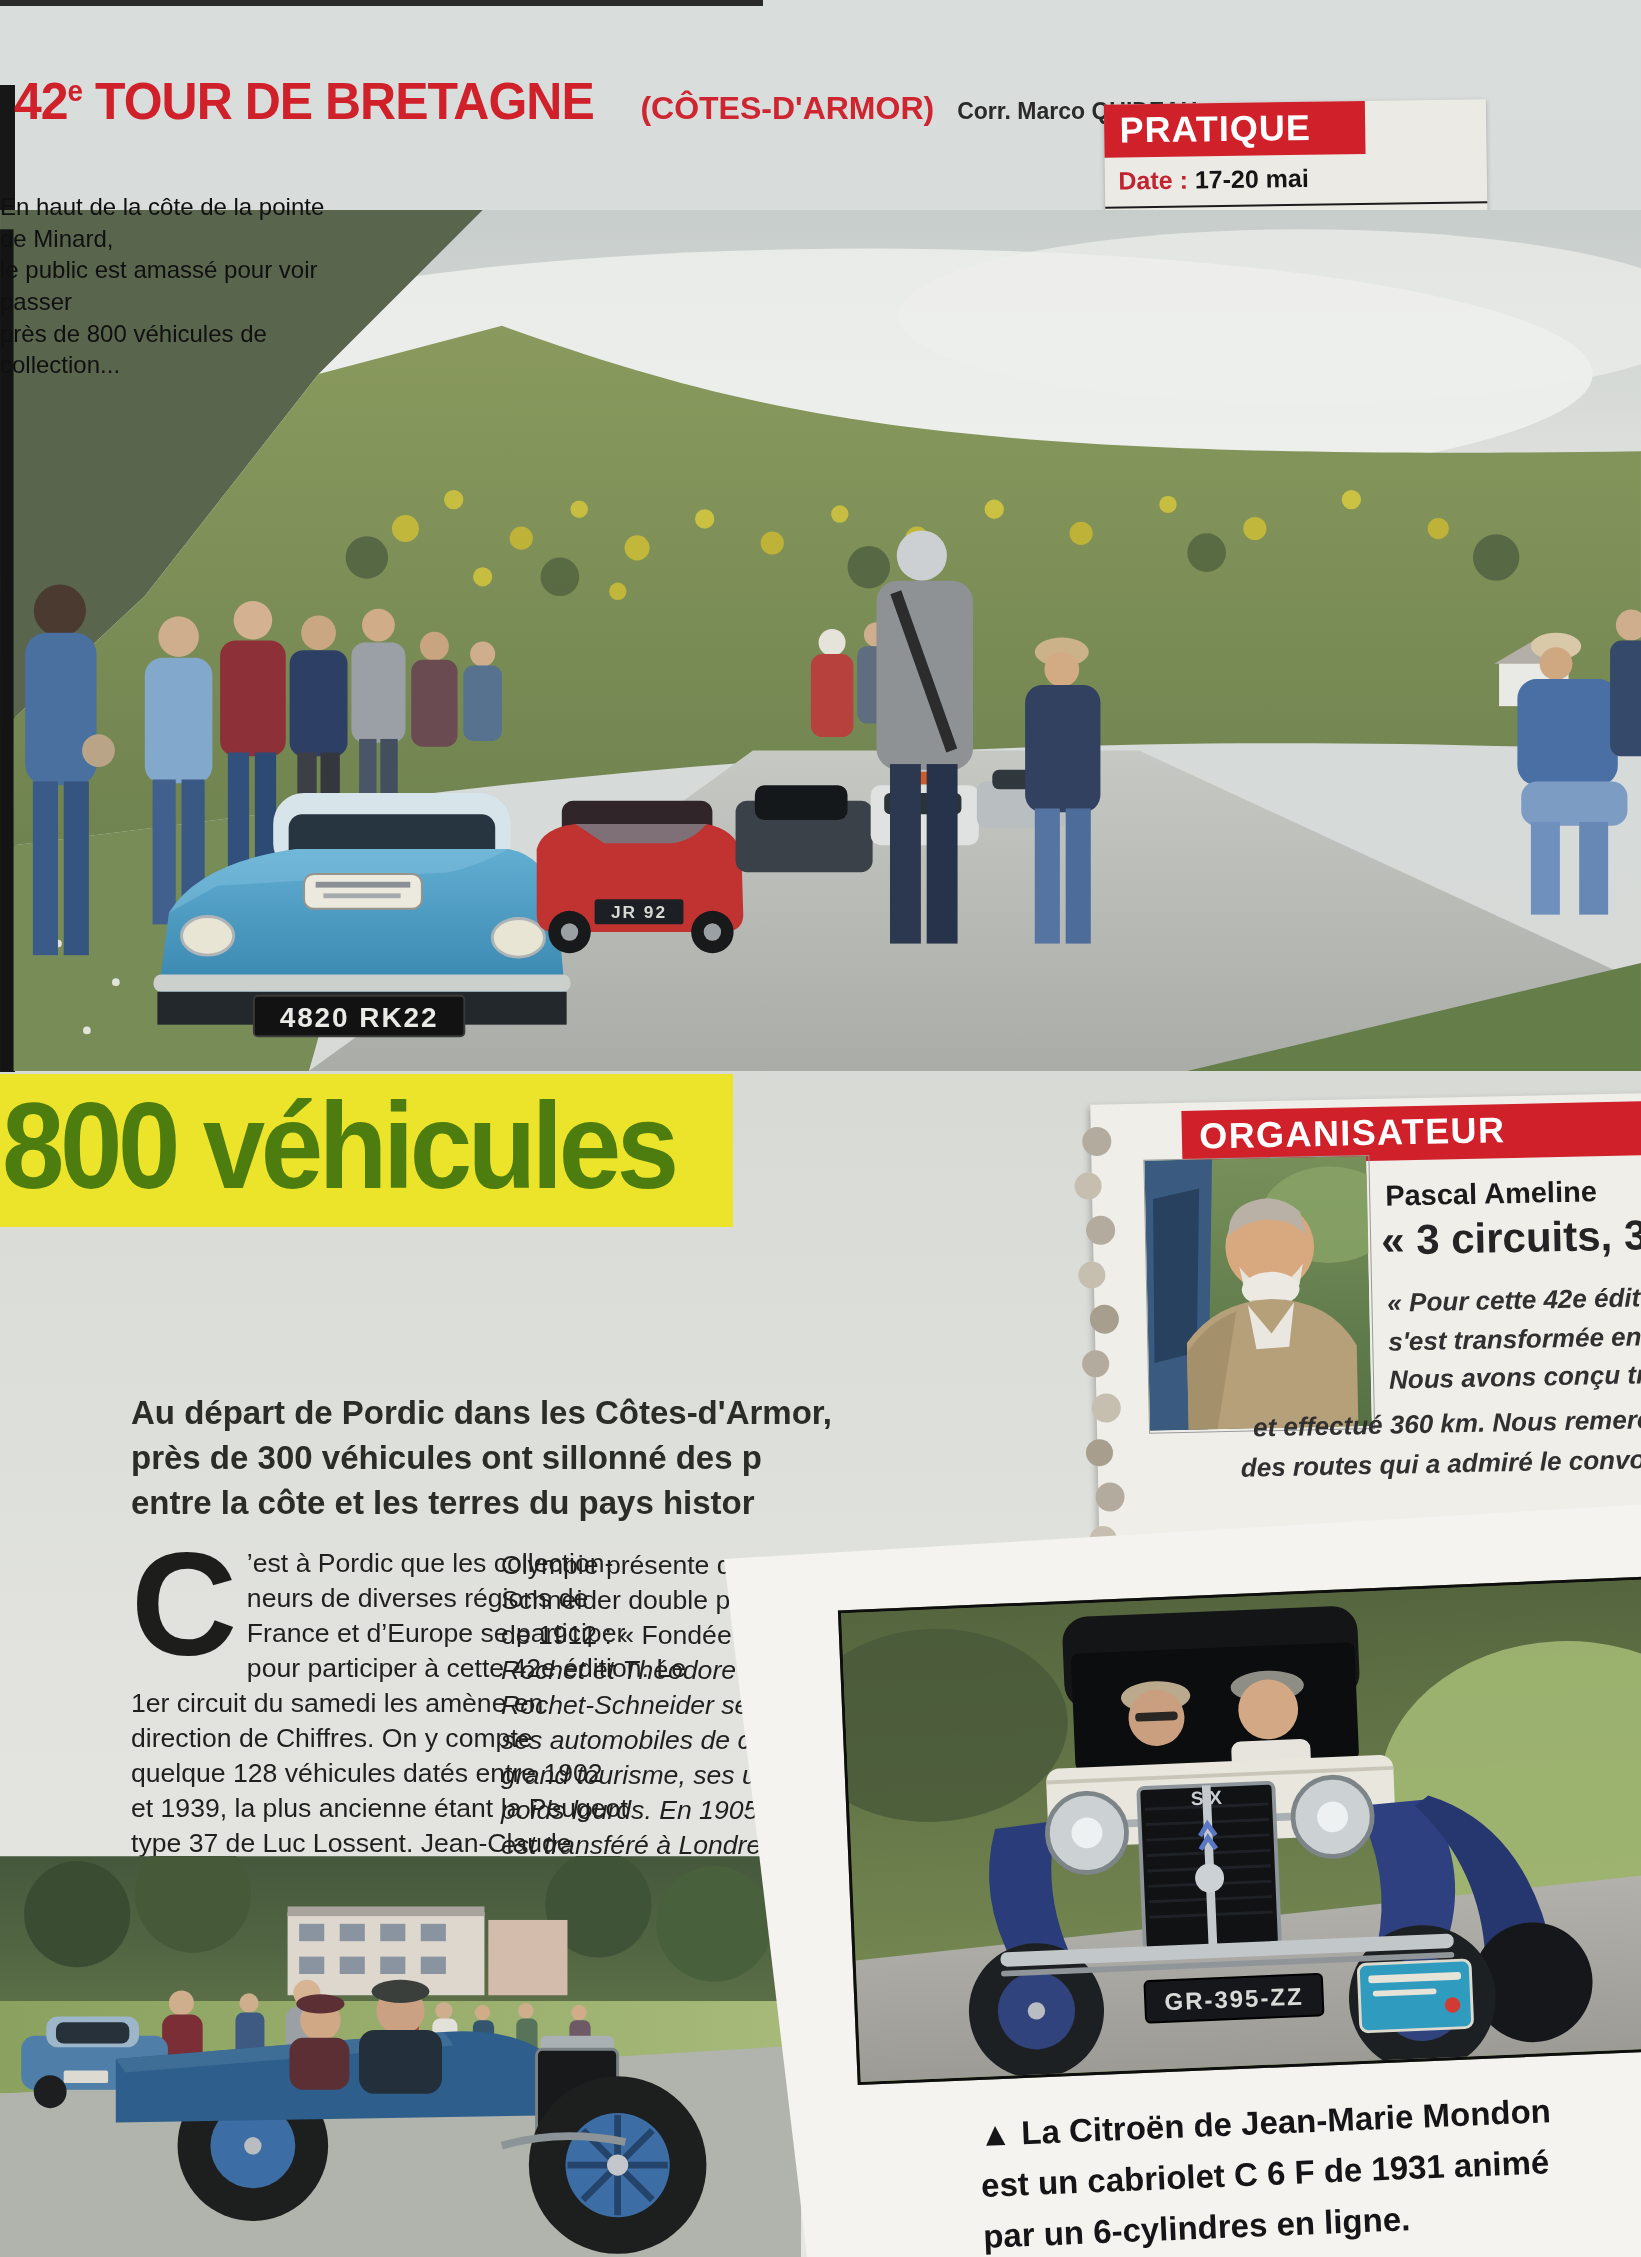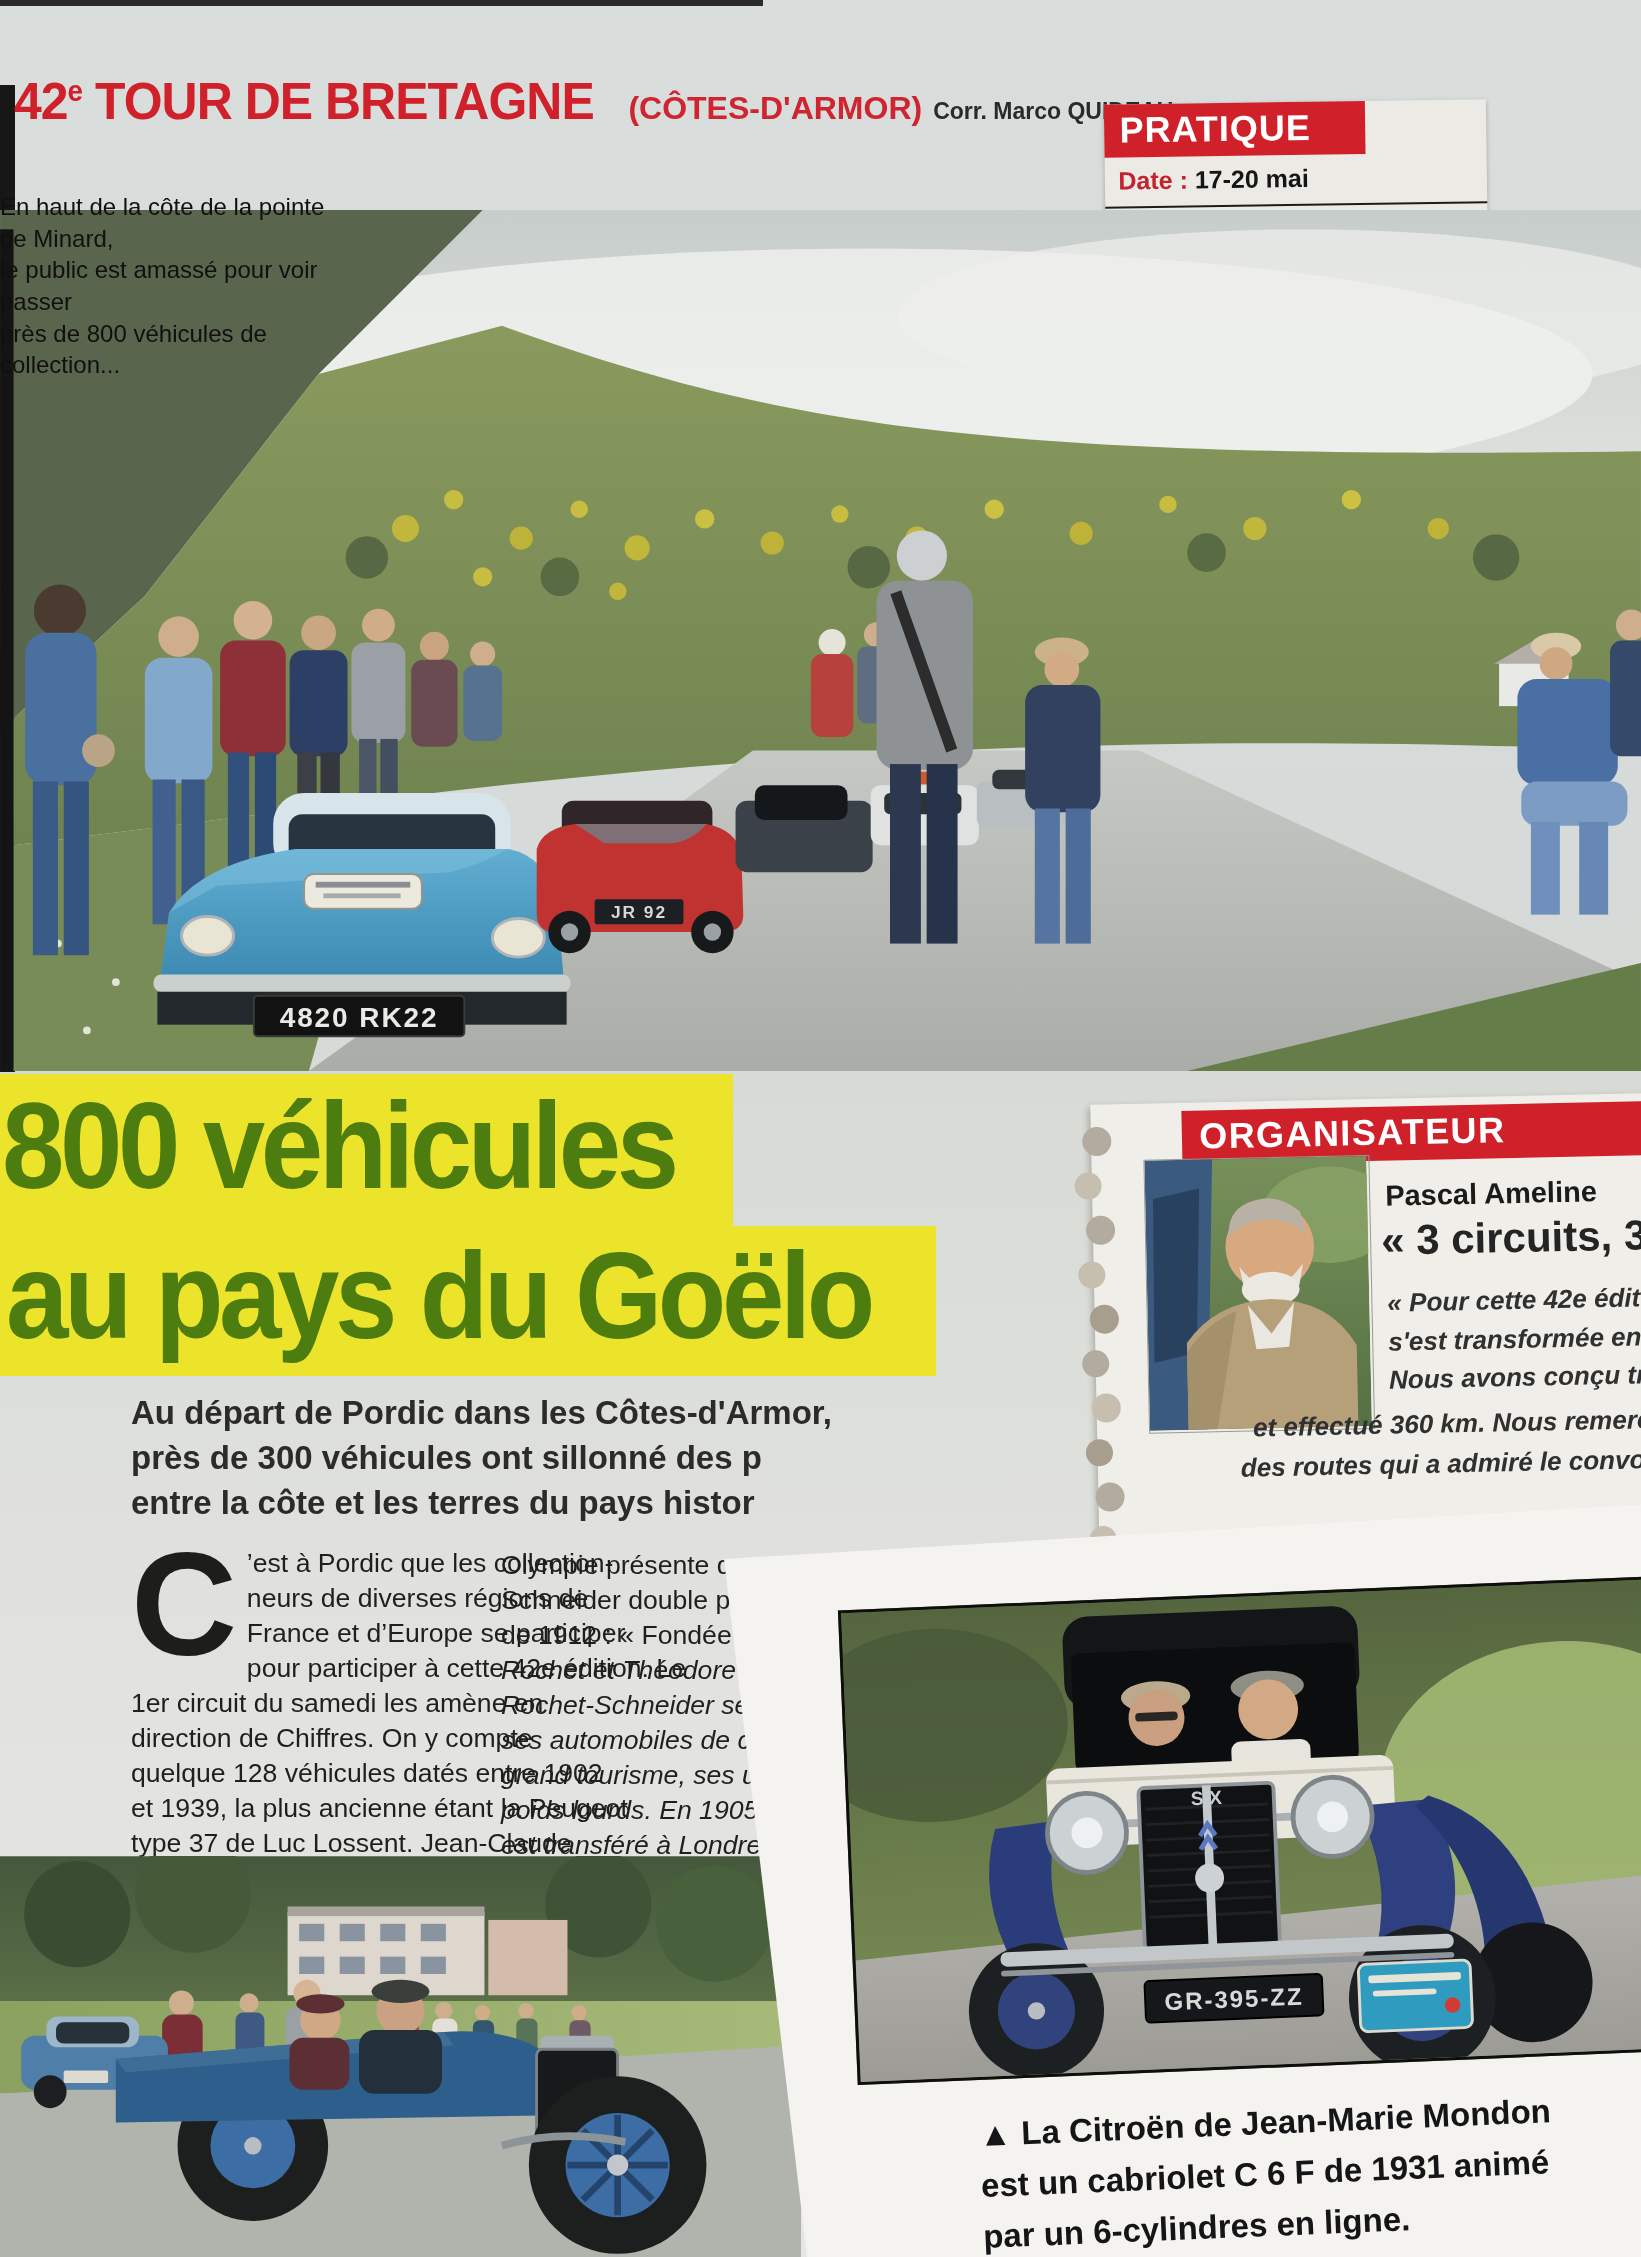--- a/index.html
+++ b/index.html
@@ -6,21 +6,21 @@
   #page{position:relative;width:1641px;height:2257px;overflow:hidden;
         background:linear-gradient(180deg,#d9dddc 0%,#d6dad8 38%,#d8dad6 48%,#dcded9 60%,#e2e3df 75%,#e6e7e3 100%);
         font-family:"Liberation Sans",sans-serif;}
   .abs{position:absolute;}
 
   
   .edge-left{left:0;top:85px;width:14.5px;height:987px;background:#171717;}
   .edge-top{left:0;top:0;width:763px;height:5.8px;background:#2a2a2a;}
 
   
-  .header{left:13.5px;top:71px;display:flex;align-items:baseline;gap:11px;white-space:nowrap;}
+  .header{left:13.5px;top:71px;display:flex;align-items:baseline;gap:23px;white-space:nowrap;}
   .hdr-main{font-size:52px;font-weight:bold;color:#d0202a;letter-spacing:-1px;transform:scaleX(.96);transform-origin:left;}
   .hdr-main sup{font-size:29px;}
   .hdr-region{font-size:32px;font-weight:bold;color:#cf2530;}
   .hdr-corr{font-size:23px;font-weight:bold;color:#2a2a2a;}
 
   
   .pratique{left:1106px;top:102px;width:382px;background:#eceae4;transform:rotate(-.8deg);
             box-shadow:0 1.9px 5.8px rgba(0,0,0,.25);}
   .pratique .banner{width:230px;background:#d0202a;color:#fff;font-size:36px;font-weight:bold;
                     padding:4.8px 15.4px 5.8px;letter-spacing:1px;}
@@ -266,23 +266,20 @@
   </div>
 
   <div class="abs photo-cap">
     <div>En haut de la côte de la pointe de Minard,</div>
     <div>le public est amassé pour voir passer</div>
     <div>près de 800 véhicules de collection...</div>
   </div>
 
   <div class="abs hl hl1">
       <span class="t">800 véhicules</span>
-    </div>
-  <div class="abs hl hl2">
-      <span class="t">au pays du Goëlo</span>
     </div>
 
   <div class="abs org">
     <div class="paper"></div>
     <svg width="68" height="462" style="position:absolute;left:0;top:0" viewBox="0 0 70 478">
       <g fill="#b3ac9e">
         <circle cx="40" cy="38" r="15"></circle>
           <circle cx="30" cy="84" r="14" fill="#c6bfb0"></circle>
         <circle cx="42" cy="130" r="15"></circle>
           <circle cx="32" cy="176" r="14" fill="#c6bfb0"></circle>

